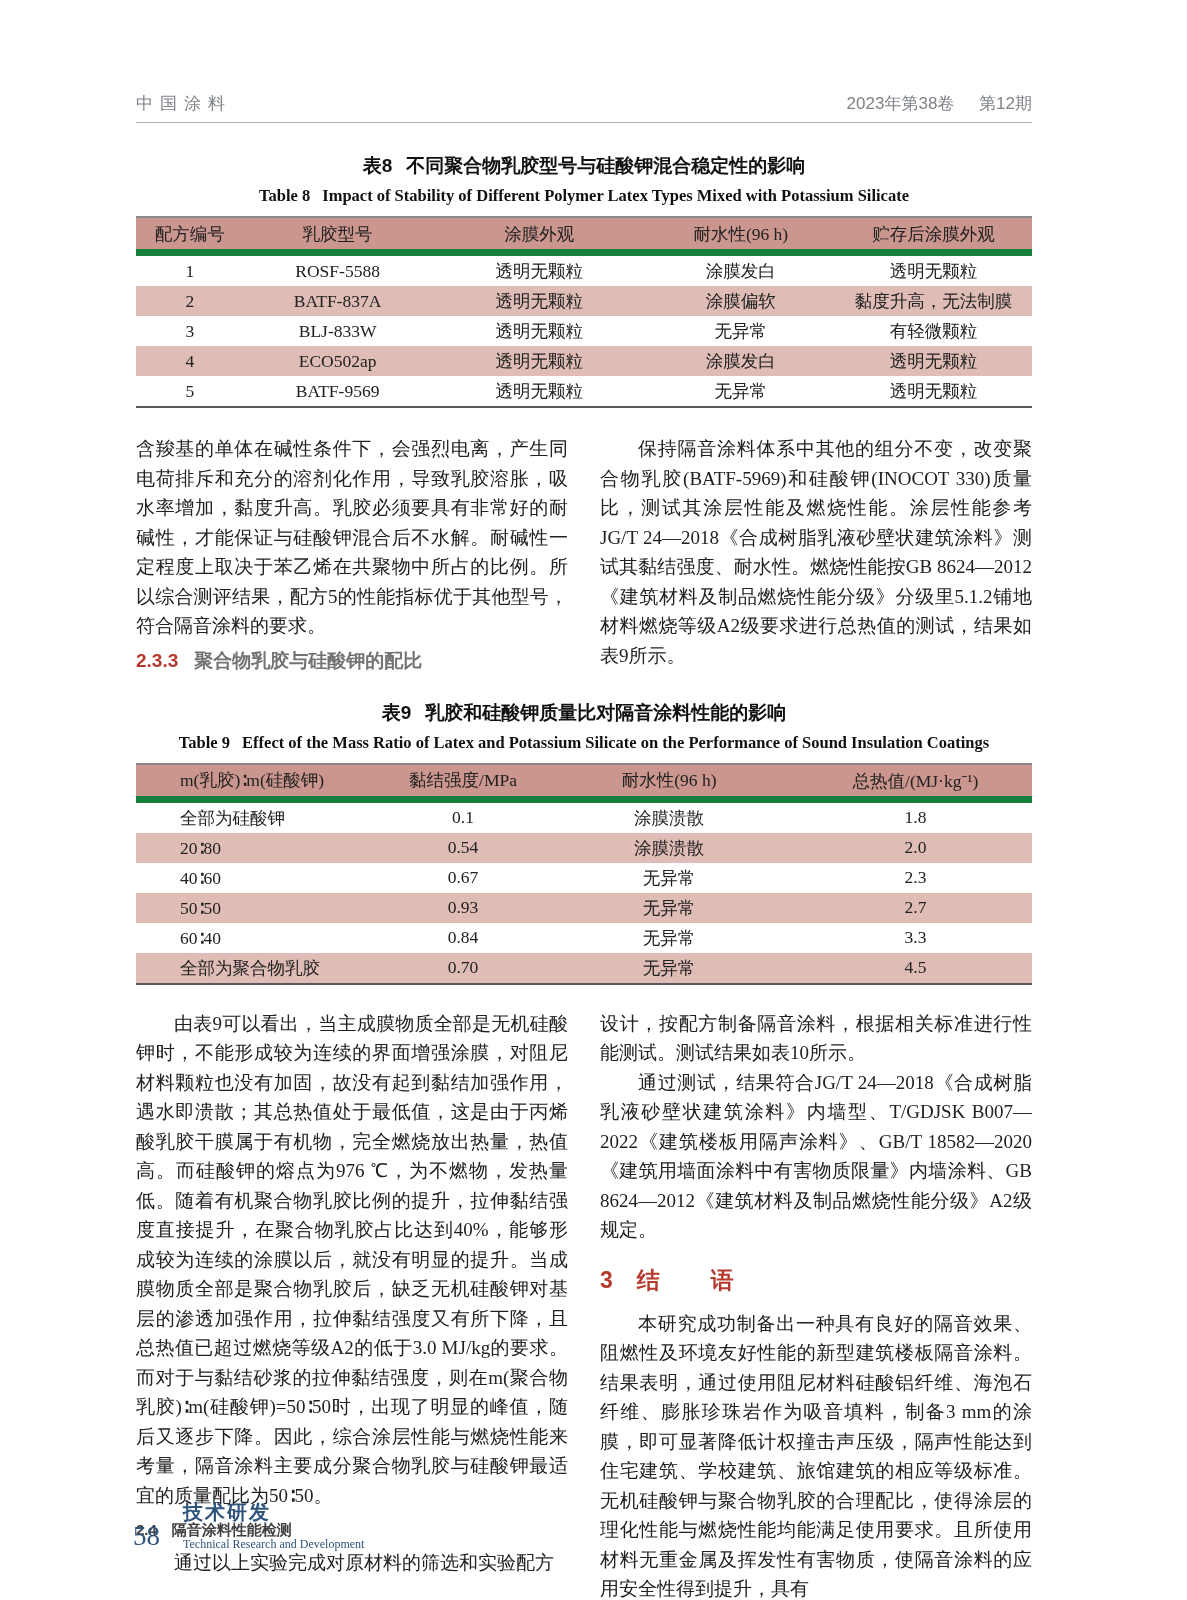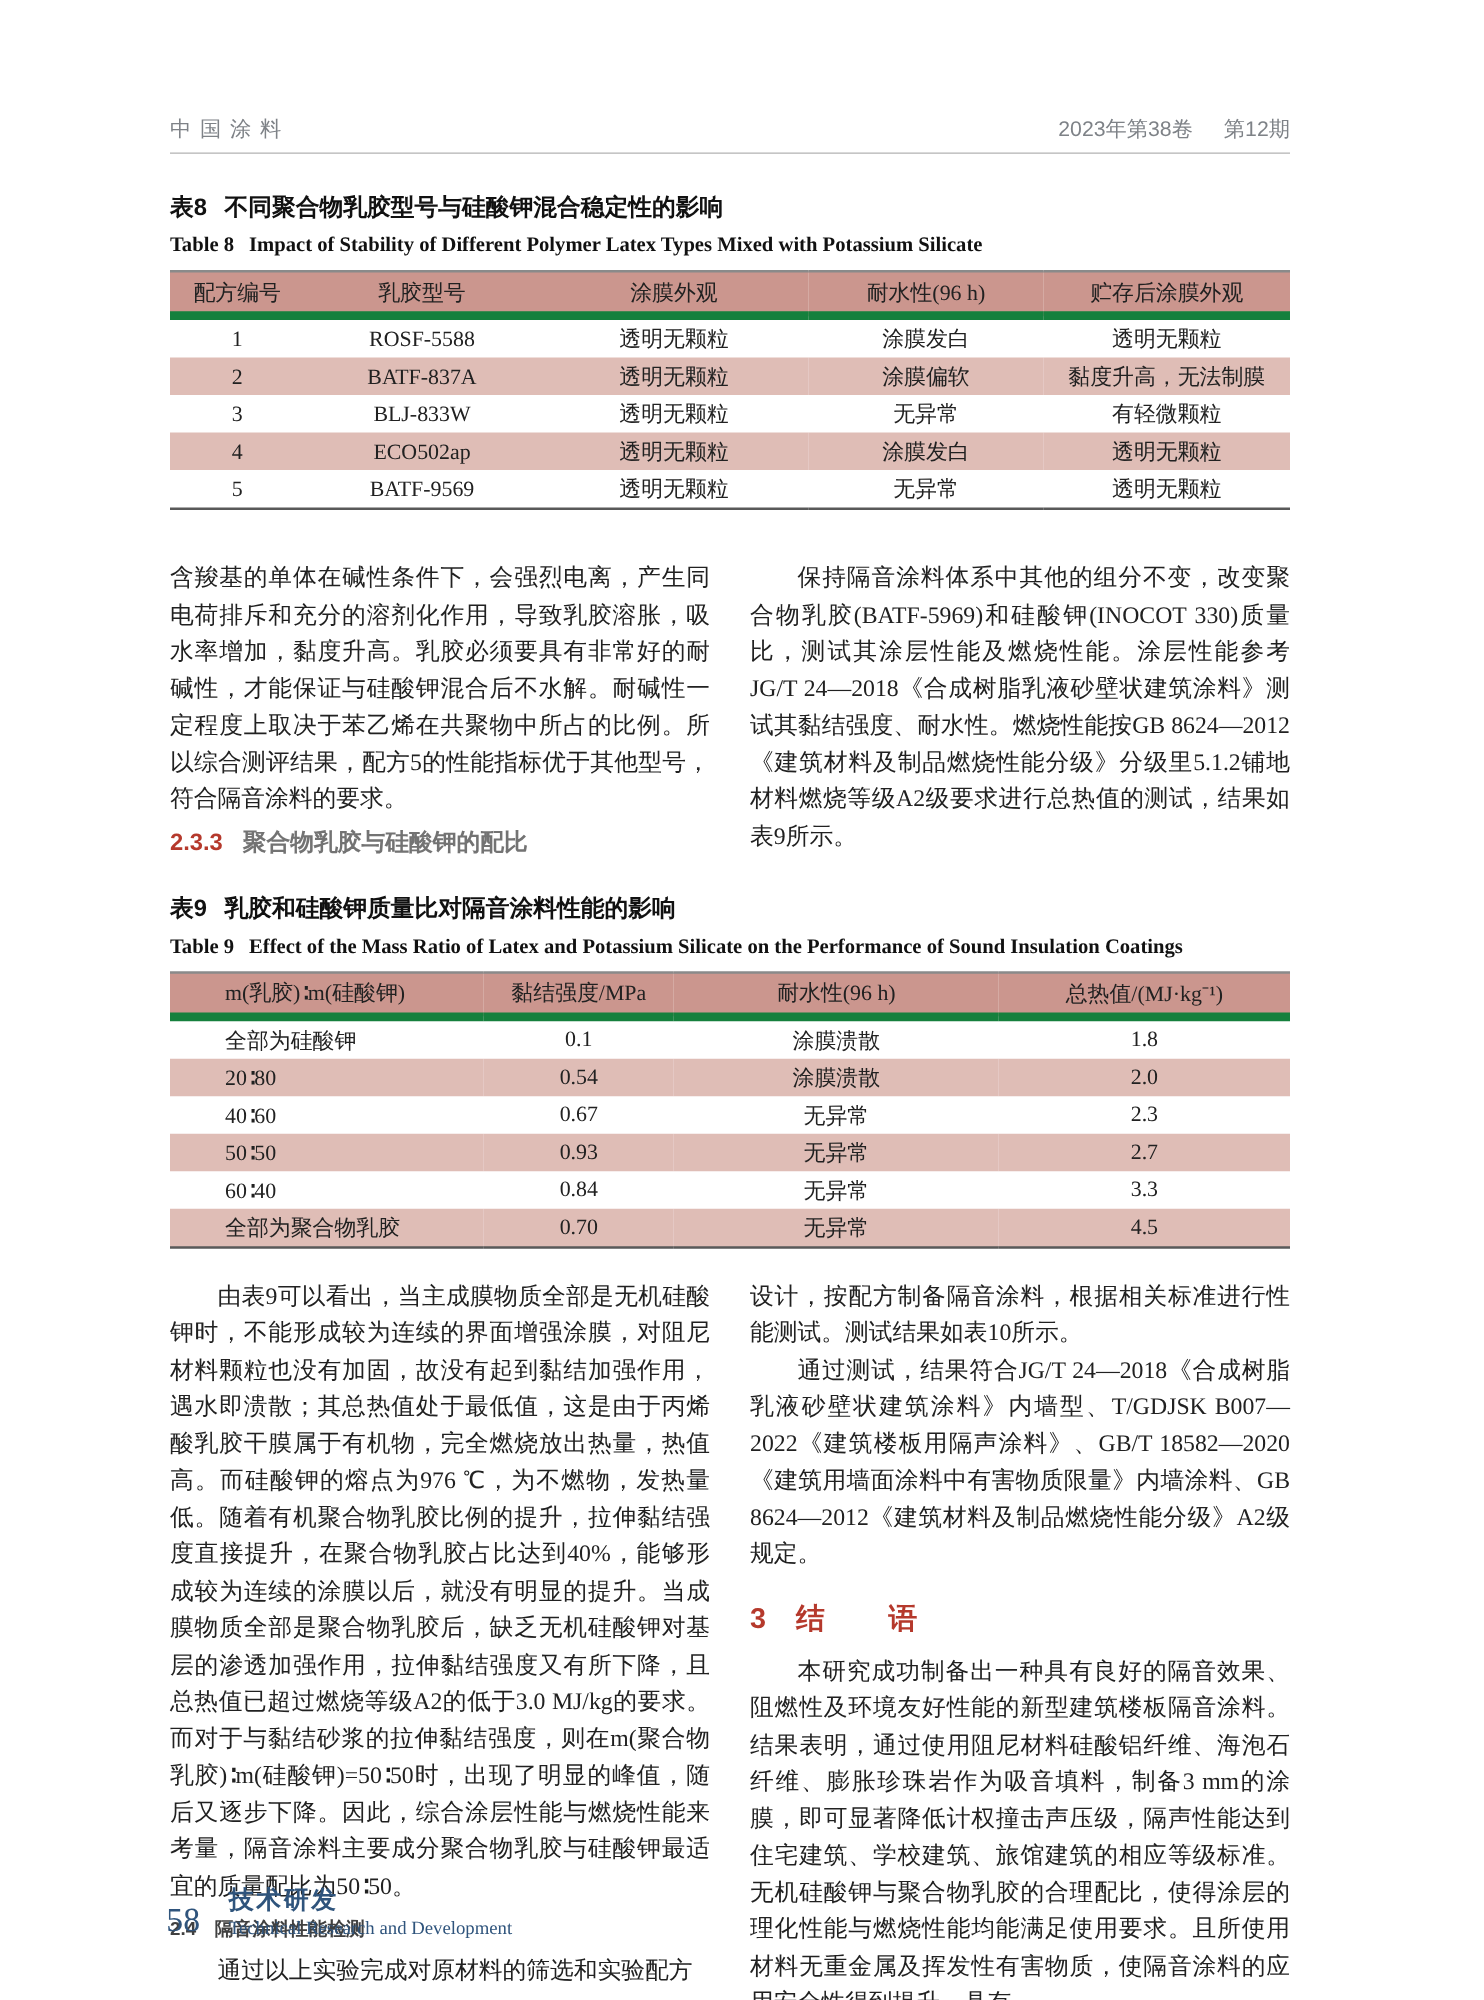--- a/index.html
+++ b/index.html
@@ -12,21 +12,21 @@
   
   .page-header {
     display:flex; justify-content:space-between; align-items:flex-end;
     padding-top:80px; padding-bottom:7px; border-bottom:1px solid #b3b3b3;
     color:#7e8287; font-size:17px; font-family:"Liberation Sans", sans-serif;
   }
   .journal { letter-spacing:7px; }
   .issue-info .part + .part { margin-left:20px; }
 
   
-  .table-caption { }
+  .table-caption { text-align:center; }
   .cap8 { margin-top:30px; }
   .cap9 { margin-top:24px; }
   .cap-zh { font-family:"Liberation Sans", sans-serif; font-weight:bold; font-size:19px; color:#111; }
   .cap-zh .cap-lbl { margin-right:14px; }
   .cap-en { font-family:"Liberation Serif", serif; font-weight:bold; font-size:16.5px; margin-top:7px; color:#111; }
   .cap-en .cap-lbl { margin-right:12px; }
 
   
   table.data-table {
     width:100%; border-collapse:collapse; margin-top:10px;
@@ -42,21 +42,21 @@
 
   .t8 col.c1 { width:12%; } .t8 col.c2 { width:21%; } .t8 col.c3 { width:24%; }
   .t8 col.c4 { width:21%; } .t8 col.c5 { width:22%; }
 
   .t9 col.c1 { width:28%; } .t9 col.c2 { width:17%; } .t9 col.c3 { width:29%; }
   .t9 col.c4 { width:26%; }
   .t9 th:first-child, .t9 td:first-child { text-align:left; padding-left:44px; }
 
   
   .two-col { display:flex; gap:32px; }
-  .upper { margin-top:40px; }
+  .upper { margin-top:26px; }
   .lower { margin-top:24px; }
   .col { width:432px; }
   .body-p { margin:0; font-size:19px; line-height:29.5px; text-align:justify; }
   .indent { text-indent:2em; }
 
   
   .h3head { font-family:"Liberation Sans", sans-serif; font-weight:bold; font-size:19px; margin-top:5px; line-height:30px; }
   .h3head .num { color:#b5392c; margin-right:16px; }
   .h3head .ttl { color:#737373; }
   .h2head { font-family:"Liberation Sans", sans-serif; font-weight:bold; font-size:15px; color:#404040; margin:5px 0 3px; line-height:30px; }
@@ -64,21 +64,21 @@
   .h1head { font-family:"Liberation Sans", sans-serif; font-weight:bold; font-size:23px; color:#b5392c; margin:20px 0 13px; }
   .h1head .num { margin-right:24px; }
   .h1head .ttl { letter-spacing:14px; }
 
   
   .page-footer { position:absolute; left:133px; bottom:48px; display:flex; align-items:center; color:#2f547c; }
   .pnum { font-size:27px; margin-right:11px; align-self:flex-end; line-height:1.1; }
   .vline { width:3px; background:#2f547c; margin-right:9px; }
   .fcol { display:flex; flex-direction:column; justify-content:center; }
   .fzh { font-family:"Liberation Sans", sans-serif; font-weight:bold; font-size:20px; letter-spacing:2px; line-height:1.15; }
-  .fen { font-size:15px; margin-top:3px; }
+  .fen { font-size:12px; margin-top:13px; }
 </style>
 </head>
 <body>
 
 <div class="page">
   <div class="content">
 
     <div class="page-header">
       <span class="journal">中国涂料</span>
       <span class="issue-info">

